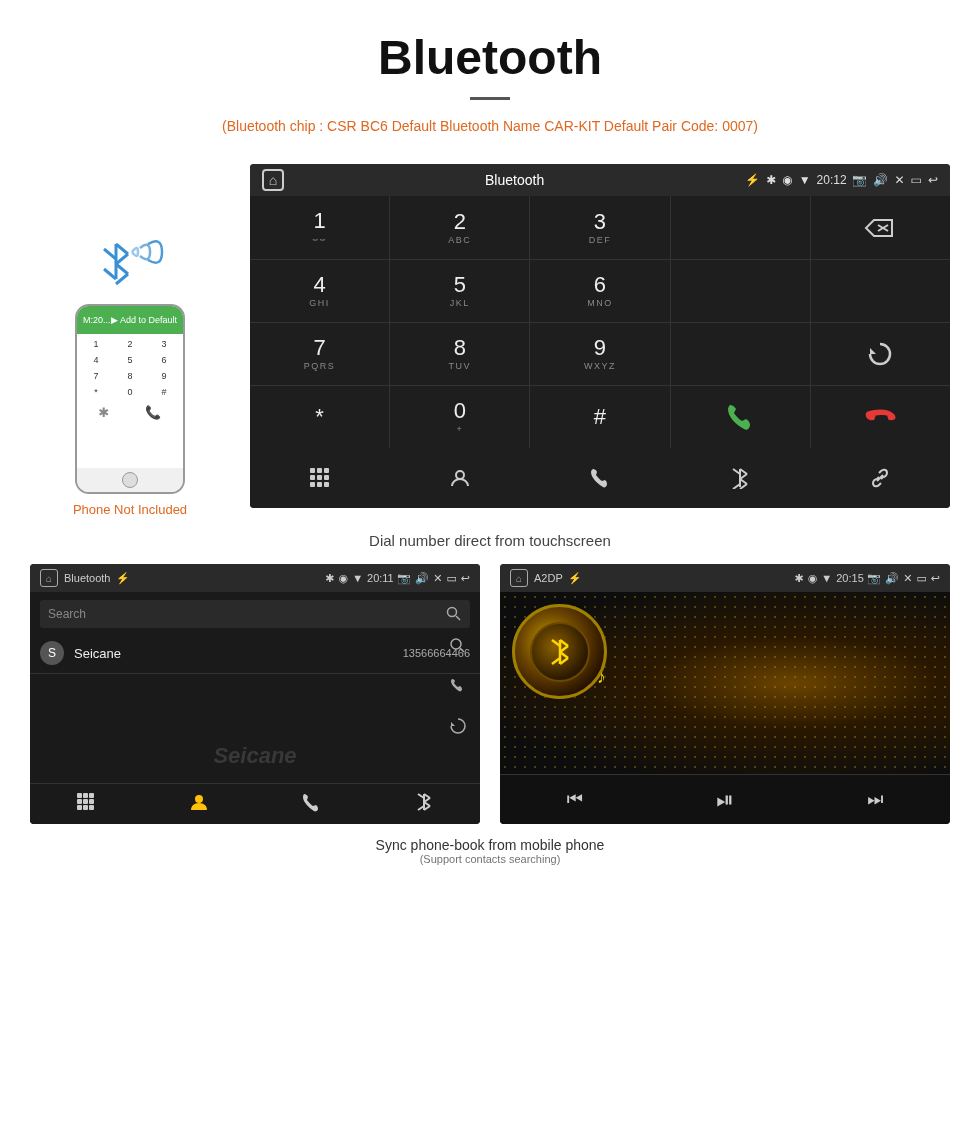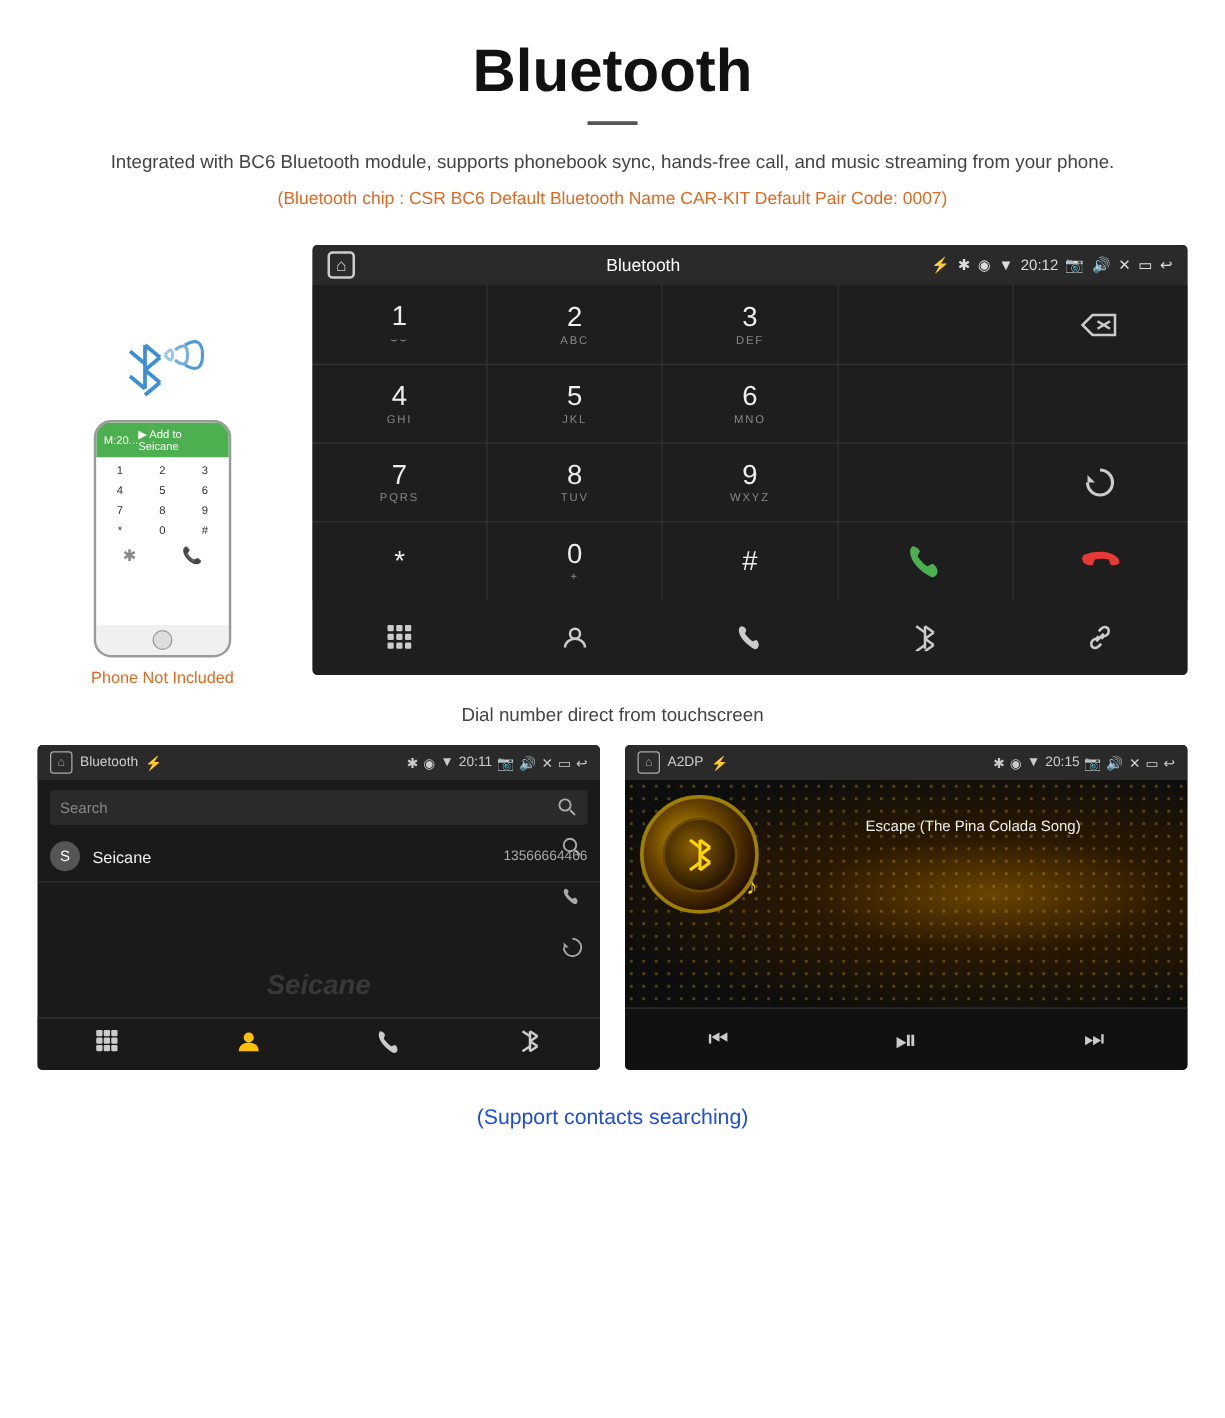--- a/index.html
+++ b/index.html
@@ -248,23 +248,22 @@
     }
     .bottom-caption {
       flex: 1;
       text-align: center;
     }
     .bottom-caption-main {
       font-size: 14px;
       color: #333;
     }
     .bottom-caption-sub {
-      font-size: 17px;
-      color: #1d4ed8;
-      margin-top: 15px;
+      font-size: 11px;
+      color: #737373;
     }
 
     .dial-screen-wrapper {
       position: relative;
     }
 
     .dial-grid-area {
       display: grid;
       grid-template-columns: repeat(5, 1fr);
       gap: 1px;
@@ -302,21 +301,20 @@
       height: 40px;
       cursor: pointer;
     }
   </style>
 </head>
 <body>
 
 <div class="header-section">
   <h1 class="main-title">Bluetooth</h1>
   <div class="title-divider"></div>
-  <p class="description">Integrated with BC6 Bluetooth module, supports phonebook sync, hands-free call, and music streaming from your phone.</p>
   <p class="specs-line">(Bluetooth chip : CSR BC6    Default Bluetooth Name CAR-KIT    Default Pair Code: 0007)</p>
 </div>
 
 <div class="main-screenshot-row">
 
   <div class="phone-side">
 
     <div class="bluetooth-icon-area">
       <svg width="80" height="70" viewBox="0 0 80 70">
 
@@ -334,21 +332,21 @@
           <path d="M0,18 Q6,10 6,18 Q6,26 0,18" opacity="0.5"></path>
           <path d="M8,14 Q18,6 18,18 Q18,30 8,22" opacity="0.7"></path>
           <path d="M16,10 Q30,2 30,18 Q30,34 16,26" opacity="0.9"></path>
         </g>
       </svg>
     </div>
 
     <div class="phone-mockup">
       <div class="phone-top-bar">
         <span style="font-size:9px; color:white;">M:20...</span>
-        <span style="margin-left:auto; font-size:9px;">▶ Add to Seicane</span>
+        <span style="margin-left:auto; font-size:9px;">▶ Add to Default</span>
       </div>
       <div class="phone-screen">
         <div class="phone-dial-grid">
           <div class="phone-dial-key">1</div>
           <div class="phone-dial-key">2</div>
           <div class="phone-dial-key">3</div>
           <div class="phone-dial-key">4</div>
           <div class="phone-dial-key">5</div>
           <div class="phone-dial-key">6</div>
           <div class="phone-dial-key">7</div>
@@ -668,29 +666,29 @@
               <line x1="22" y1="20" x2="14" y2="26" stroke="#ffd700" stroke-width="2.5"></line>
               <line x1="14" y1="8" x2="6" y2="2" stroke="#ffd700" stroke-width="2.5"></line>
               <line x1="14" y1="20" x2="6" y2="26" stroke="#ffd700" stroke-width="2.5"></line>
             </svg>
           </div>
 
           <div style="position:absolute;right:-2px;bottom:8px;font-size:18px;color:#ffd700;">♪</div>
         </div>
       </div>
 
-      <div style="position:absolute;left:115px;right:8px;top:30px;text-align:center;color:#eee;font-size:12px;">Escape (The Pina Colada Song)</div>
     </div>
 
     <div style="position:absolute;bottom:0;left:0;right:0;height:50px;background:#111;border-top:1px solid #333;display:flex;align-items:center;justify-content:space-around;">
       <div style="color:#ccc;font-size:18px;cursor:pointer;">⏮</div>
       <div style="color:#ccc;font-size:22px;cursor:pointer;">⏯</div>
       <div style="color:#ccc;font-size:18px;cursor:pointer;">⏭</div>
     </div>
   </div>
 
 </div>
 
 <div class="bottom-captions">
   <div class="bottom-caption">
+    <p class="bottom-caption-main">Sync phone-book from mobile phone</p>
     <p class="bottom-caption-sub">(Support contacts searching)</p>
   </div>
 </div>
 
 </body></html>

